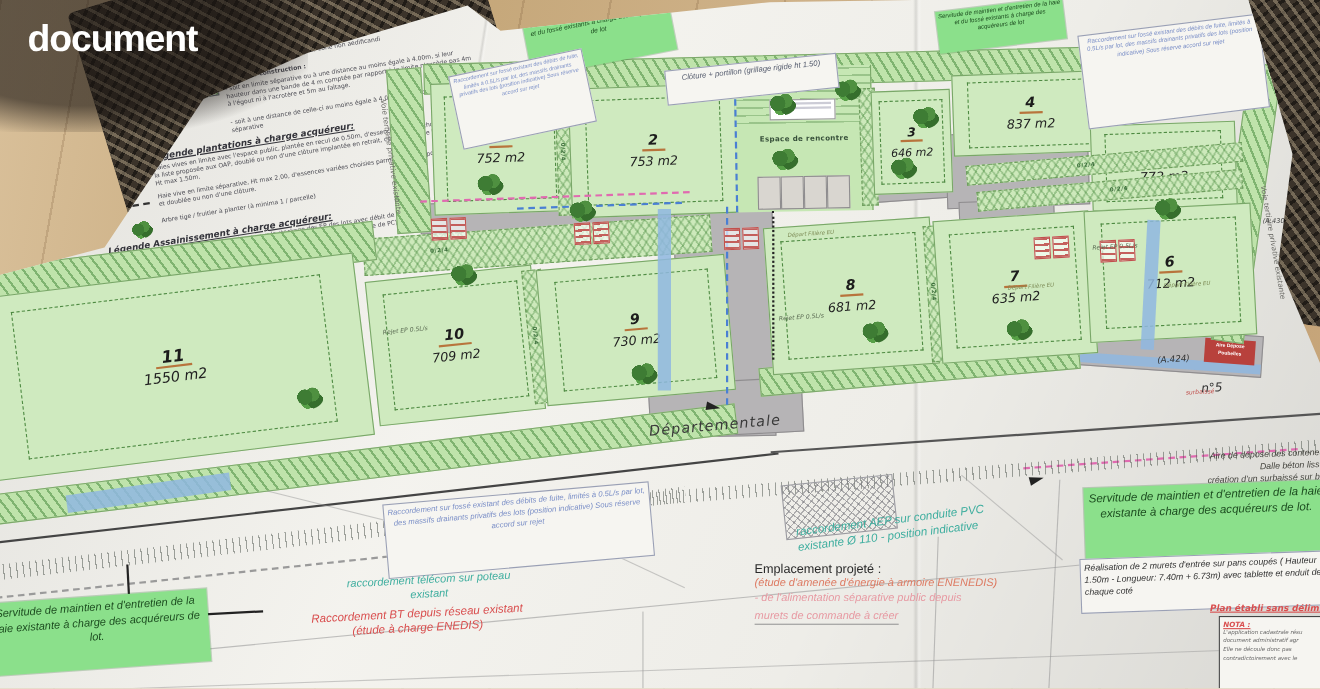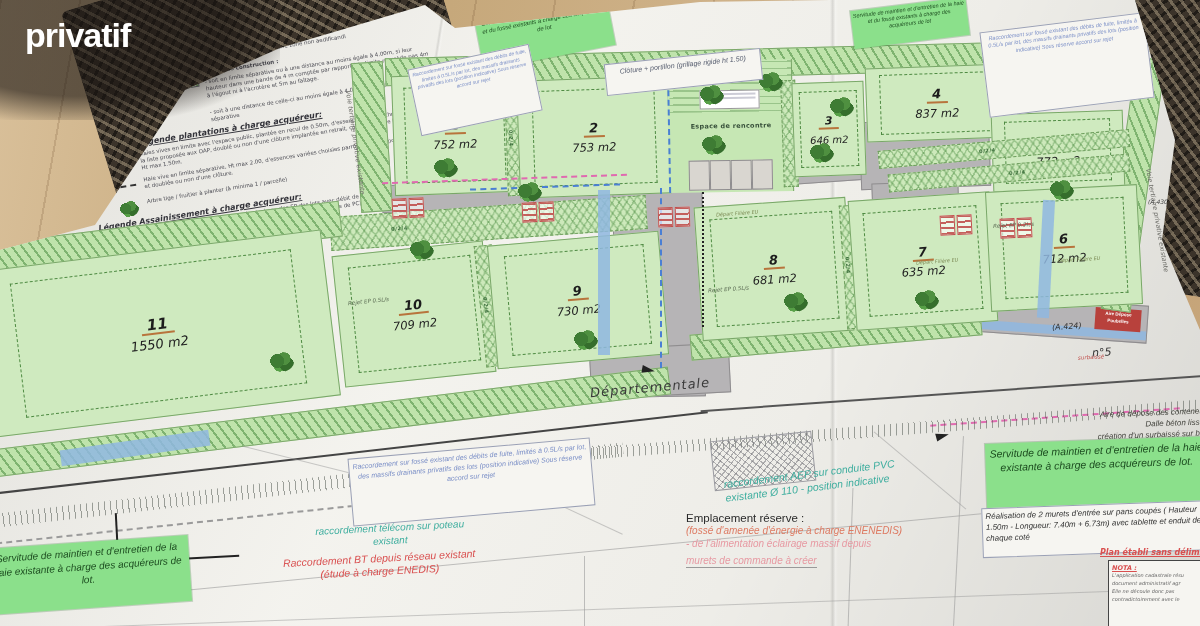--- a/index.html
+++ b/index.html
@@ -290,23 +290,23 @@
     <div class="abs notebox" style="left:605px;top:56px;width:155px;height:26px;transform:rotate(-6deg);font-size:7px;color:#555c6e;padding-top:4px;">Clôture + portillon (grillage rigide ht 1.50)</div>
     <div class="abs notebox" style="left:413px;top:56px;width:118px;height:62px;transform:rotate(-12deg);font-size:5px;line-height:1.3;padding:2px;">Raccordement sur fossé existant des débits de fuite, limités à 0.5L/s par lot, des massifs drainants privatifs des lots (position indicative) Sous réserve accord sur rejet</div>
     <div class="abs notebox" style="left:984px;top:22px;width:158px;height:78px;transform:rotate(-7deg);font-size:5.5px;line-height:1.35;padding:3px;">Raccordement sur fossé existant des débits de fuite, limités à 0.5L/s par lot, des massifs drainants privatifs des lots (position indicative) Sous réserve accord sur rejet</div>
 
     <div class="abs notebox" style="left:350px;top:448px;width:235px;height:60px;transform:rotate(-5deg);font-size:7px;line-height:1.4;padding:3px;">Raccordement sur fossé existant des débits de fuite, limités à 0.5L/s par lot, des massifs drainants privatifs des lots (position indicative) Sous réserve accord sur rejet</div>
     <div class="abs teal" style="left:300px;top:522px;width:180px;font-size:10px;text-align:center;transform:rotate(-3deg);line-height:1.25;">raccordement télécom sur poteau existant</div>
     <div class="abs red" style="left:282px;top:552px;width:195px;font-size:10.5px;text-align:center;transform:rotate(-3deg);line-height:1.25;">Raccordement BT depuis réseau existant (étude à charge ENEDIS)</div>
     <div class="abs teal" style="left:724px;top:466px;width:195px;font-size:10.5px;transform:rotate(-7deg);line-height:1.3;">raccordement AEP sur conduite PVC existante Ø 110 - position indicative</div>
 
     <div class="abs" style="left:686px;top:512px;width:300px;">
-      <div style="font:400 11.5px 'Liberation Sans',sans-serif;color:#2a2a2a;">Emplacement réserve :</div>
-      <div class="salmon1" style="font-size:10px;line-height:1.3;">(fossé d'amenée d'énergie à charge ENENEDIS)</div>
-      <div class="salmon2" style="font-size:10px;line-height:1.3;">- de l'alimentation éclairage massif depuis</div>
+      <div style="font:400 11.5px 'Liberation Sans',sans-serif;color:#2a2a2a;">Emplacement projeté :</div>
+      <div class="salmon1" style="font-size:10px;line-height:1.3;">(étude d'amenée d'énergie à armoire ENENEDIS)</div>
+      <div class="salmon2" style="font-size:10px;line-height:1.3;">- de l'alimentation séparative public depuis</div>
       <div class="salmon2" style="font-size:10px;line-height:1.3;border-bottom:1px solid #999;display:inline-block;">murets de commande à créer</div>
     </div>
 
     <div class="abs printdark" style="left:996px;top:410px;width:215px;font-style:italic;font-size:8px;text-align:right;line-height:1.35;transform:rotate(-2deg);">
       <div>Aire de dépose des conteneurs</div>
       <div>Dalle béton lissé +</div>
       <div>création d'un surbaissé sur bord</div>
     </div>
     <div class="abs greenbox" style="left:986px;top:440px;width:218px;height:58px;transform:rotate(-2deg);font-size:10.5px;padding:4px 2px;line-height:1.3;">Servitude de maintien et d'entretien de la haie existante à charge des acquéreurs de lot.</div>
     <div class="abs notebox" style="left:982px;top:504px;width:230px;height:42px;transform:rotate(-2deg);font-size:8px;color:#333;font-style:italic;text-align:left;line-height:1.35;padding:3px;">Réalisation de 2 murets d'entrée sur pans coupés ( Hauteur 1.50m - Longueur: 7.40m + 6.73m) avec tablette et enduit de chaque coté</div>
@@ -315,15 +315,15 @@
       <div style="font:italic 700 6.5px 'DejaVu Sans',sans-serif;color:#d94f4f;text-decoration:underline;">NOTA :</div>
       <div style="font:italic 400 5px 'DejaVu Sans',sans-serif;color:#666;line-height:1.5;white-space:nowrap;">L'application cadastrale résu</div>
       <div style="font:italic 400 5px 'DejaVu Sans',sans-serif;color:#666;line-height:1.5;white-space:nowrap;">document administratif agr</div>
       <div style="font:italic 400 5px 'DejaVu Sans',sans-serif;color:#666;line-height:1.8;white-space:nowrap;">Elle ne découle donc pas</div>
       <div style="font:italic 400 5px 'DejaVu Sans',sans-serif;color:#666;line-height:1.5;white-space:nowrap;">contradictoirement avec le</div>
     </div>
     <div class="abs greenbox" style="left:-14px;top:542px;width:200px;height:58px;transform:rotate(-4deg);font-size:10px;padding:4px 2px;line-height:1.35;overflow:hidden;">Servitude de maintien et d'entretien de la haie existante à charge des acquéreurs de lot.</div>
   </div>
 
   <div class="abs" style="left:-30px;top:-30px;width:310px;height:150px;background:radial-gradient(ellipse at 35% 40%, rgba(25,20,17,.62) 52%, rgba(25,20,17,0) 76%);">
-    <span class="logo abs" style="left:55px;top:46px;">privatif</span>
+    <span class="logo abs" style="left:55px;top:46px;">document</span>
   </div>
 </div>
 
 </body></html>

